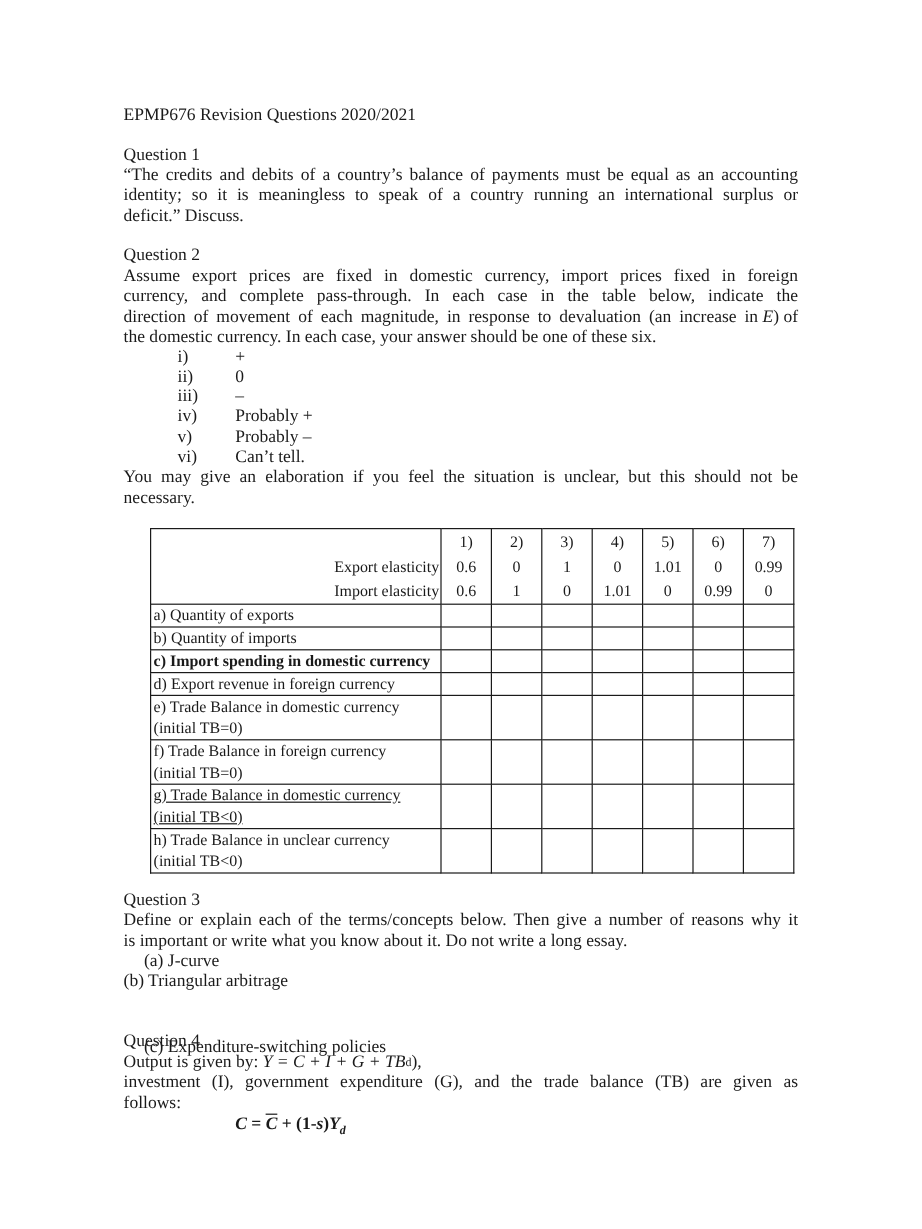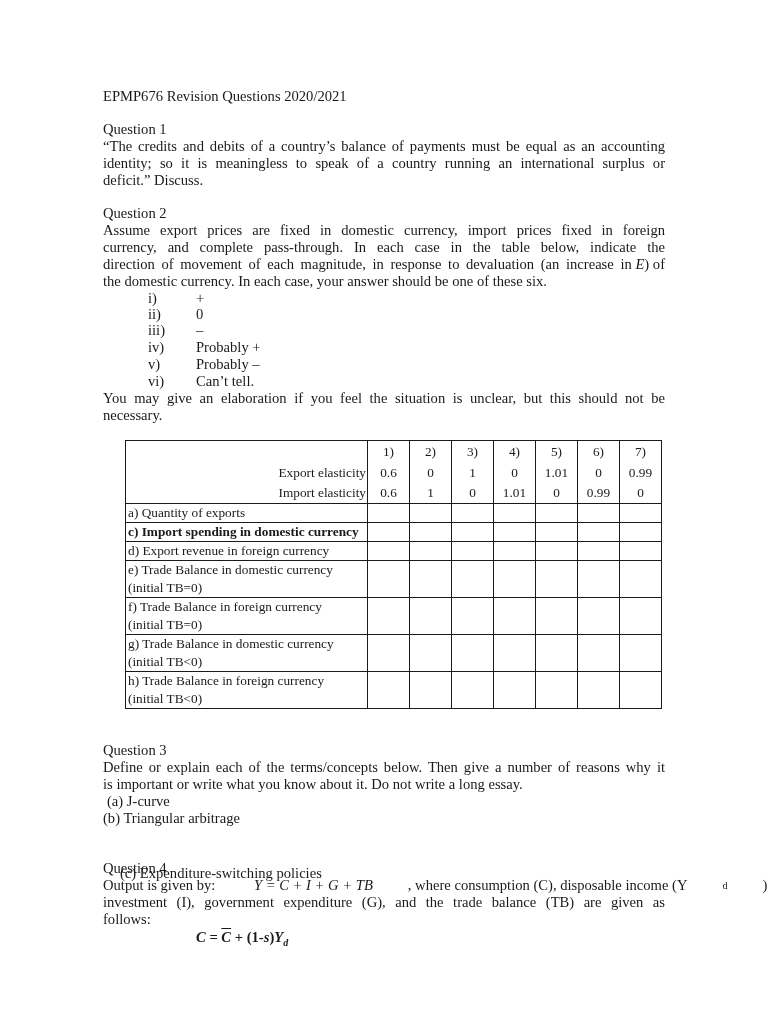--- a/index.html
+++ b/index.html
@@ -72,29 +72,28 @@
     <span class="num">vi)</span>
     <span class="val">Can’t tell.</span>
   </div>
 
   <div class="just" style="top:390px">You may give an elaboration if you feel the situation is unclear, but this should not be</div>
   <div class="line" style="top:407px">necessary.</div>
 
   <div class="line" style="top:742px">Question 3</div>
   <div class="just" style="top:759px">Define or explain each of the terms/concepts below. Then give a number of reasons why it</div>
   <div class="line" style="top:776px">is important or write what you know about it. Do not write a long essay.</div>
-  <div class="line" style="top:793px; left:4px;">(a) J-curve</div>
+  <div class="line" style="top:793px; left:17px;">(a) J-curve</div>
   <div class="line" style="top:810px; left:0;">(b) Triangular arbitrage</div>
   <div class="line" style="top:865px; left:17px;">(c) Expenditure-switching policies</div>
 
   <div class="line" style="top:860px">Question 4</div>
-  <div class="just" style="top:877px; display:flex;gap:35px;">
+  <div class="just" style="top:877px; display:flex;">
     <span style="white-space:pre;">Output is given by: </span>
       <i style="white-space:pre;">Y = C + I + G + TB</i>
-      <span style="flex:1; white-space:pre; text-align:justify; text-align-last:justify;">, where consumption (C), disposable income (Y</span>
       <sub>d</sub>
       <span>),</span>
   </div>
   <div class="just" style="top:894px">investment (I), government expenditure (G), and the trade balance (TB) are given as</div>
   <div class="line" style="top:911px">follows:</div>
 </div>
 
 <table class="grid">
   <tbody>
       <tr style="height:62px;">
@@ -142,20 +141,30 @@
   <tr style="height:18px;">
     <td class="rowlabel">a) Quantity of exports</td>
     <td class="col"></td>
         <td class="col"></td>
         <td class="col"></td>
         <td class="col"></td>
         <td class="col"></td>
         <td class="col"></td>
         <td class="col"></td>
   </tr>
+  <tr style="height:18px;">
+    <td class="rowlabel">b) Quantity of imports</td>
+    <td class="col"></td>
+        <td class="col"></td>
+        <td class="col"></td>
+        <td class="col"></td>
+        <td class="col"></td>
+        <td class="col"></td>
+        <td class="col"></td>
+  </tr>
   <tr style="height:18px;font-weight:bold;">
     <td class="rowlabel">c) Import spending in domestic currency</td>
     <td class="col"></td>
         <td class="col"></td>
         <td class="col"></td>
         <td class="col"></td>
         <td class="col"></td>
         <td class="col"></td>
         <td class="col"></td>
   </tr>
@@ -188,36 +197,36 @@
           <div>(initial TB=0)</div>
         </td>
     <td class="col"></td>
         <td class="col"></td>
         <td class="col"></td>
         <td class="col"></td>
         <td class="col"></td>
         <td class="col"></td>
         <td class="col"></td>
   </tr>
-  <tr style="height:37px;">
+  <tr style="height:37px;text-decoration:underline;">
     <td class="rowlabel">
           <div>g) Trade Balance in domestic currency</div>
           <div>(initial TB&lt;0)</div>
         </td>
     <td class="col"></td>
         <td class="col"></td>
         <td class="col"></td>
         <td class="col"></td>
         <td class="col"></td>
         <td class="col"></td>
         <td class="col"></td>
   </tr>
   <tr style="height:36px;">
     <td class="rowlabel">
-          <div>h) Trade Balance in foreign currency</div>
+          <div>h) Trade Balance in unclear currency</div>
           <div>(initial TB&lt;0)</div>
         </td>
     <td class="col"></td>
         <td class="col"></td>
         <td class="col"></td>
         <td class="col"></td>
         <td class="col"></td>
         <td class="col"></td>
         <td class="col"></td>
   </tr>

